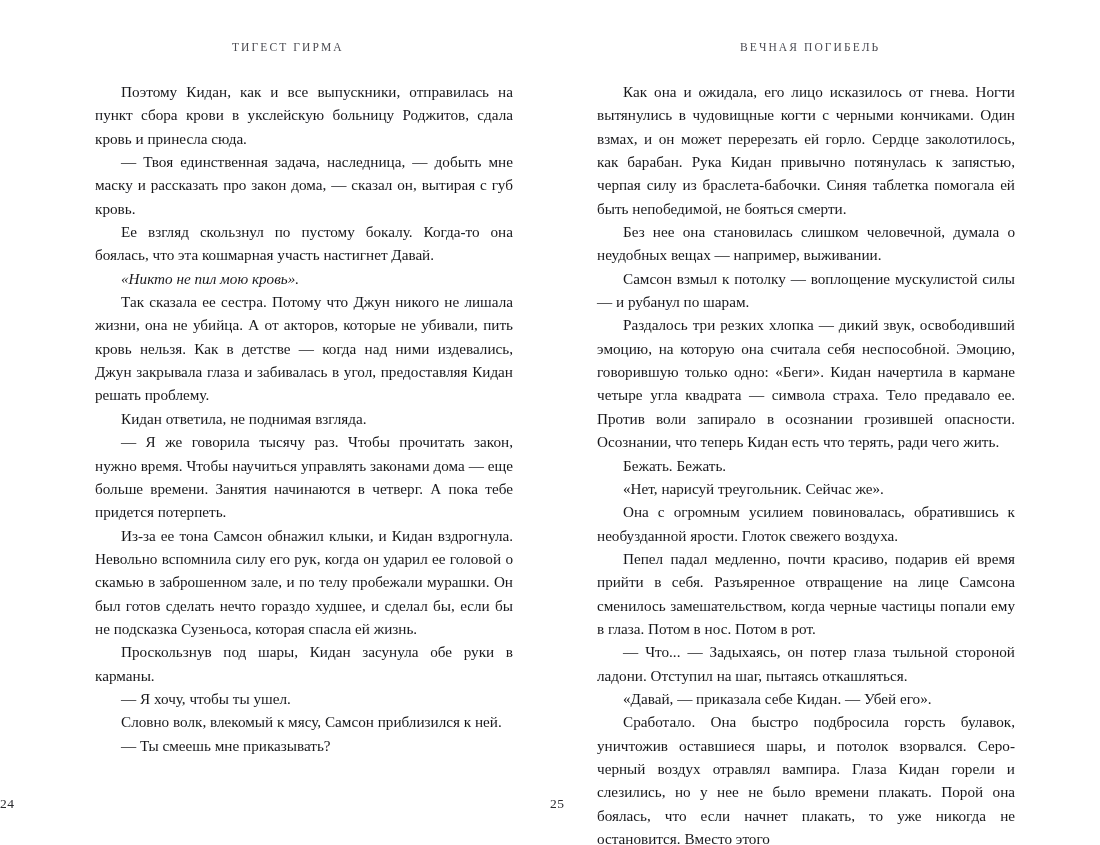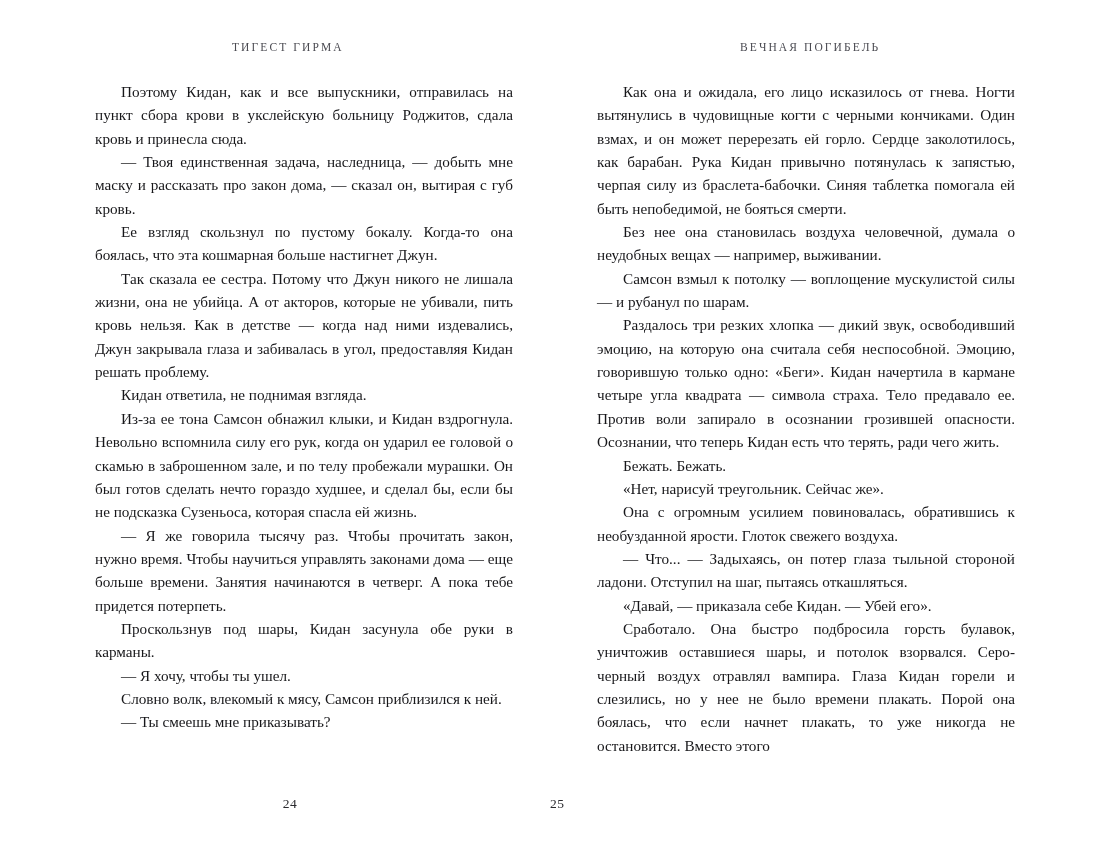--- a/index.html
+++ b/index.html
@@ -78,66 +78,67 @@
   .folio {
     position: absolute;
     bottom: 33px;
     font-size: 13.5px;
     color: #2a2a2e;
     letter-spacing: 0.5px;
   }
   .folio-left {
     left: 0;
     width: 550px;
-    text-align: center;
-    padding-left: 30px;
+    text-align: left;
     box-sizing: border-box;
   }
   .folio-right {
     left: 550px;
     width: 550px;
     text-align: left;
     padding-right: 32px;
     box-sizing: border-box;
   }
 </style>
 </head>
 <body>
 
 <div class="spread">
 
   <div class="page page-left">
     <div class="running-head rh-left">Тигест Гирма</div>
     <div class="textblock tb-left">
         <p class="normal">Поэтому Кидан, как и все выпускники, отправилась на пункт сбора крови в укслейскую больницу Роджитов, сдала кровь и принесла сюда.</p>
         <p class="normal">— Твоя единственная задача, наследница, — добыть мне маску и рассказать про закон дома, — сказал он, вытирая с губ кровь.</p>
-        <p class="normal">Ее взгляд скользнул по пустому бокалу. Когда-то она боялась, что эта кошмарная больше настигнет Джун.</p>
+        <p class="normal">Ее взгляд скользнул по пустому бокалу. Когда-то она боялась, что эта кошмарная участь настигнет Давай.</p>
+        <p class="italic">«Никто не пил мою кровь».</p>
         <p class="normal">Так сказала ее сестра. Потому что Джун никого не лишала жизни, она не убийца. А от акторов, которые не убивали, пить кровь нельзя. Как в детстве — когда над ними издевались, Джун закрывала глаза и забивалась в угол, предоставляя Кидан решать проблему.</p>
         <p class="normal">Кидан ответила, не поднимая взгляда.</p>
+        <p class="normal">— Я же говорила тысячу раз. Чтобы прочитать закон, нужно время. Чтобы научиться управлять законами дома — еще больше времени. Занятия начинаются в четверг. А пока тебе придется потерпеть.</p>
         <p class="normal">Из-за ее тона Самсон обнажил клыки, и Кидан вздрогнула. Невольно вспомнила силу его рук, когда он ударил ее головой о скамью в заброшенном зале, и по телу пробежали мурашки. Он был готов сделать нечто гораздо худшее, и сделал бы, если бы не подсказка Сузеньоса, которая спасла ей жизнь.</p>
-        <p class="normal">— Я же говорила тысячу раз. Чтобы прочитать закон, нужно время. Чтобы научиться управлять законами дома — еще больше времени. Занятия начинаются в четверг. А пока тебе придется потерпеть.</p>
         <p class="normal">Проскользнув под шары, Кидан засунула обе руки в карманы.</p>
         <p class="normal">— Я хочу, чтобы ты ушел.</p>
         <p class="normal">Словно волк, влекомый к мясу, Самсон приблизился к ней.</p>
         <p class="normal">— Ты смеешь мне приказывать?</p>
       </div>
     <div class="folio folio-left">24</div>
   </div>
 
   <div class="page page-right">
     <div class="running-head rh-right">Вечная погибель</div>
   </div>
 
   <div class="textblock tb-right">
       <p class="normal">Как она и ожидала, его лицо исказилось от гнева. Ногти вытянулись в чудовищные когти с черными кончиками. Один взмах, и он может перерезать ей горло. Сердце заколотилось, как барабан. Рука Кидан привычно потянулась к запястью, черпая силу из браслета-бабочки. Синяя таблетка помогала ей быть непобедимой, не бояться смерти.</p>
-      <p class="normal">Без нее она становилась воздуха человечной, думала о неудобных вещах — например, выживании.</p>
+      <p class="normal">Без нее она становилась слишком человечной, думала о неудобных вещах — например, выживании.</p>
       <p class="normal">Самсон взмыл к потолку — воплощение мускулистой силы — и рубанул по шарам.</p>
       <p class="normal">Раздалось три резких хлопка — дикий звук, освободивший эмоцию, на которую она считала себя неспособной. Эмоцию, говорившую только одно: «Беги». Кидан начертила в кармане четыре угла квадрата — символа страха. Тело предавало ее. Против воли запирало в осознании грозившей опасности. Осознании, что теперь Кидан есть что терять, ради чего жить.</p>
       <p class="normal">Бежать. Бежать.</p>
       <p class="normal">«Нет, нарисуй треугольник. Сейчас же».</p>
       <p class="normal">Она с огромным усилием повиновалась, обратившись к необузданной ярости. Глоток свежего воздуха.</p>
+      <p class="normal">Пепел падал медленно, почти красиво, подарив ей время прийти в себя. Разъяренное отвращение на лице Самсона сменилось замешательством, когда черные частицы попали ему в глаза. Потом в нос. Потом в рот.</p>
       <p class="normal">— Что... — Задыхаясь, он потер глаза тыльной стороной ладони. Отступил на шаг, пытаясь откашляться.</p>
       <p class="normal">«Давай, — приказала себе Кидан. — Убей его».</p>
       <p class="normal">Сработало. Она быстро подбросила горсть булавок, уничтожив оставшиеся шары, и потолок взорвался. Серо-черный воздух отравлял вампира. Глаза Кидан горели и слезились, но у нее не было времени плакать. Порой она боялась, что если начнет плакать, то уже никогда не остановится. Вместо этого</p>
     </div>
   <div class="folio folio-right">25</div>
 
 </div>
 
 </body></html>

